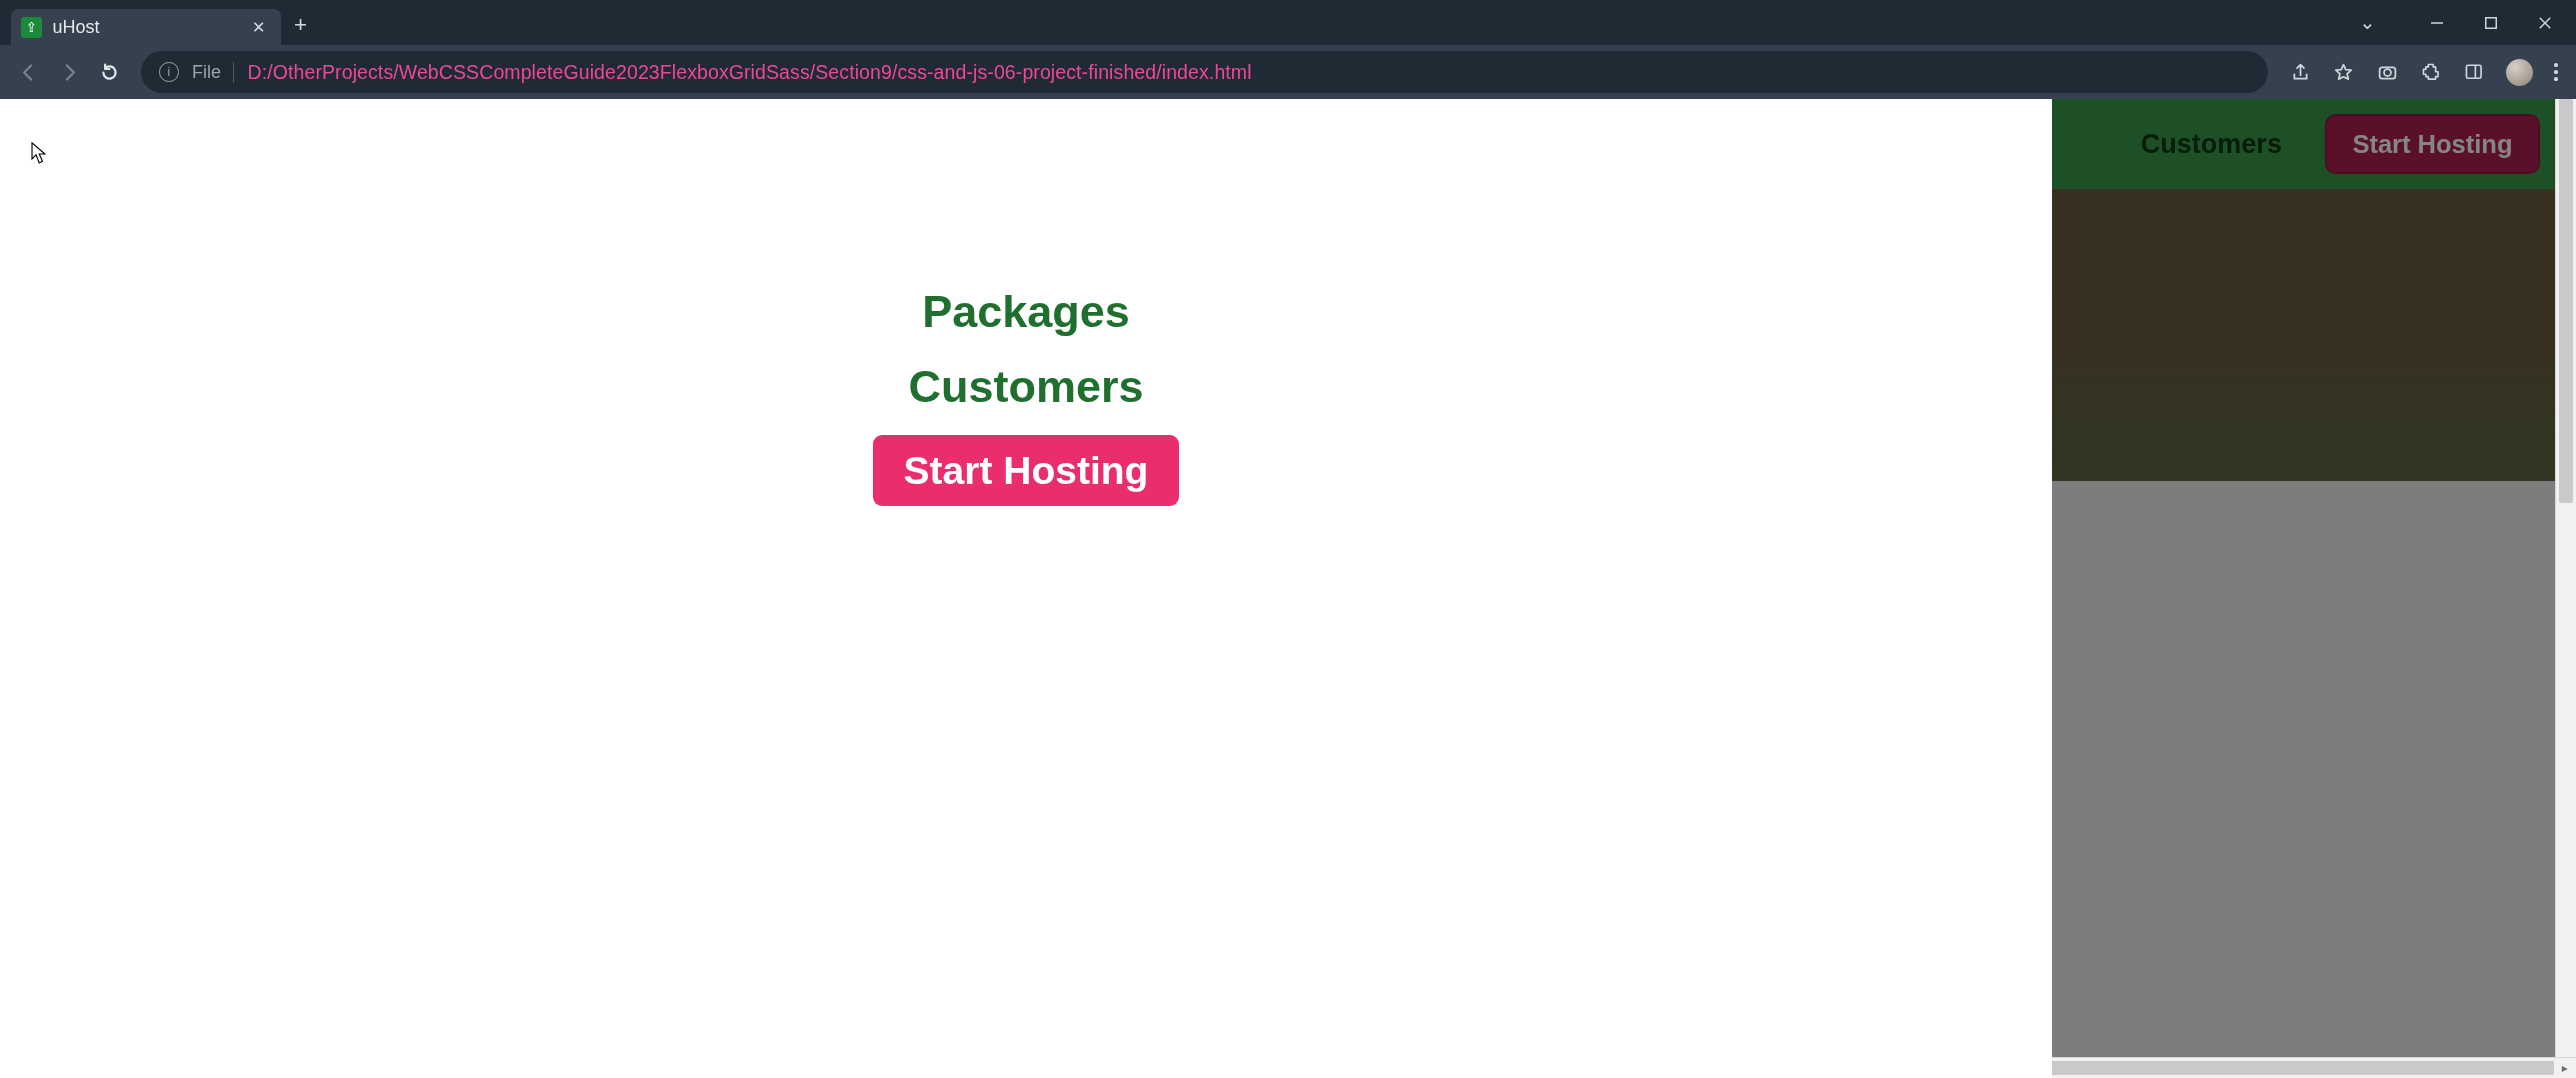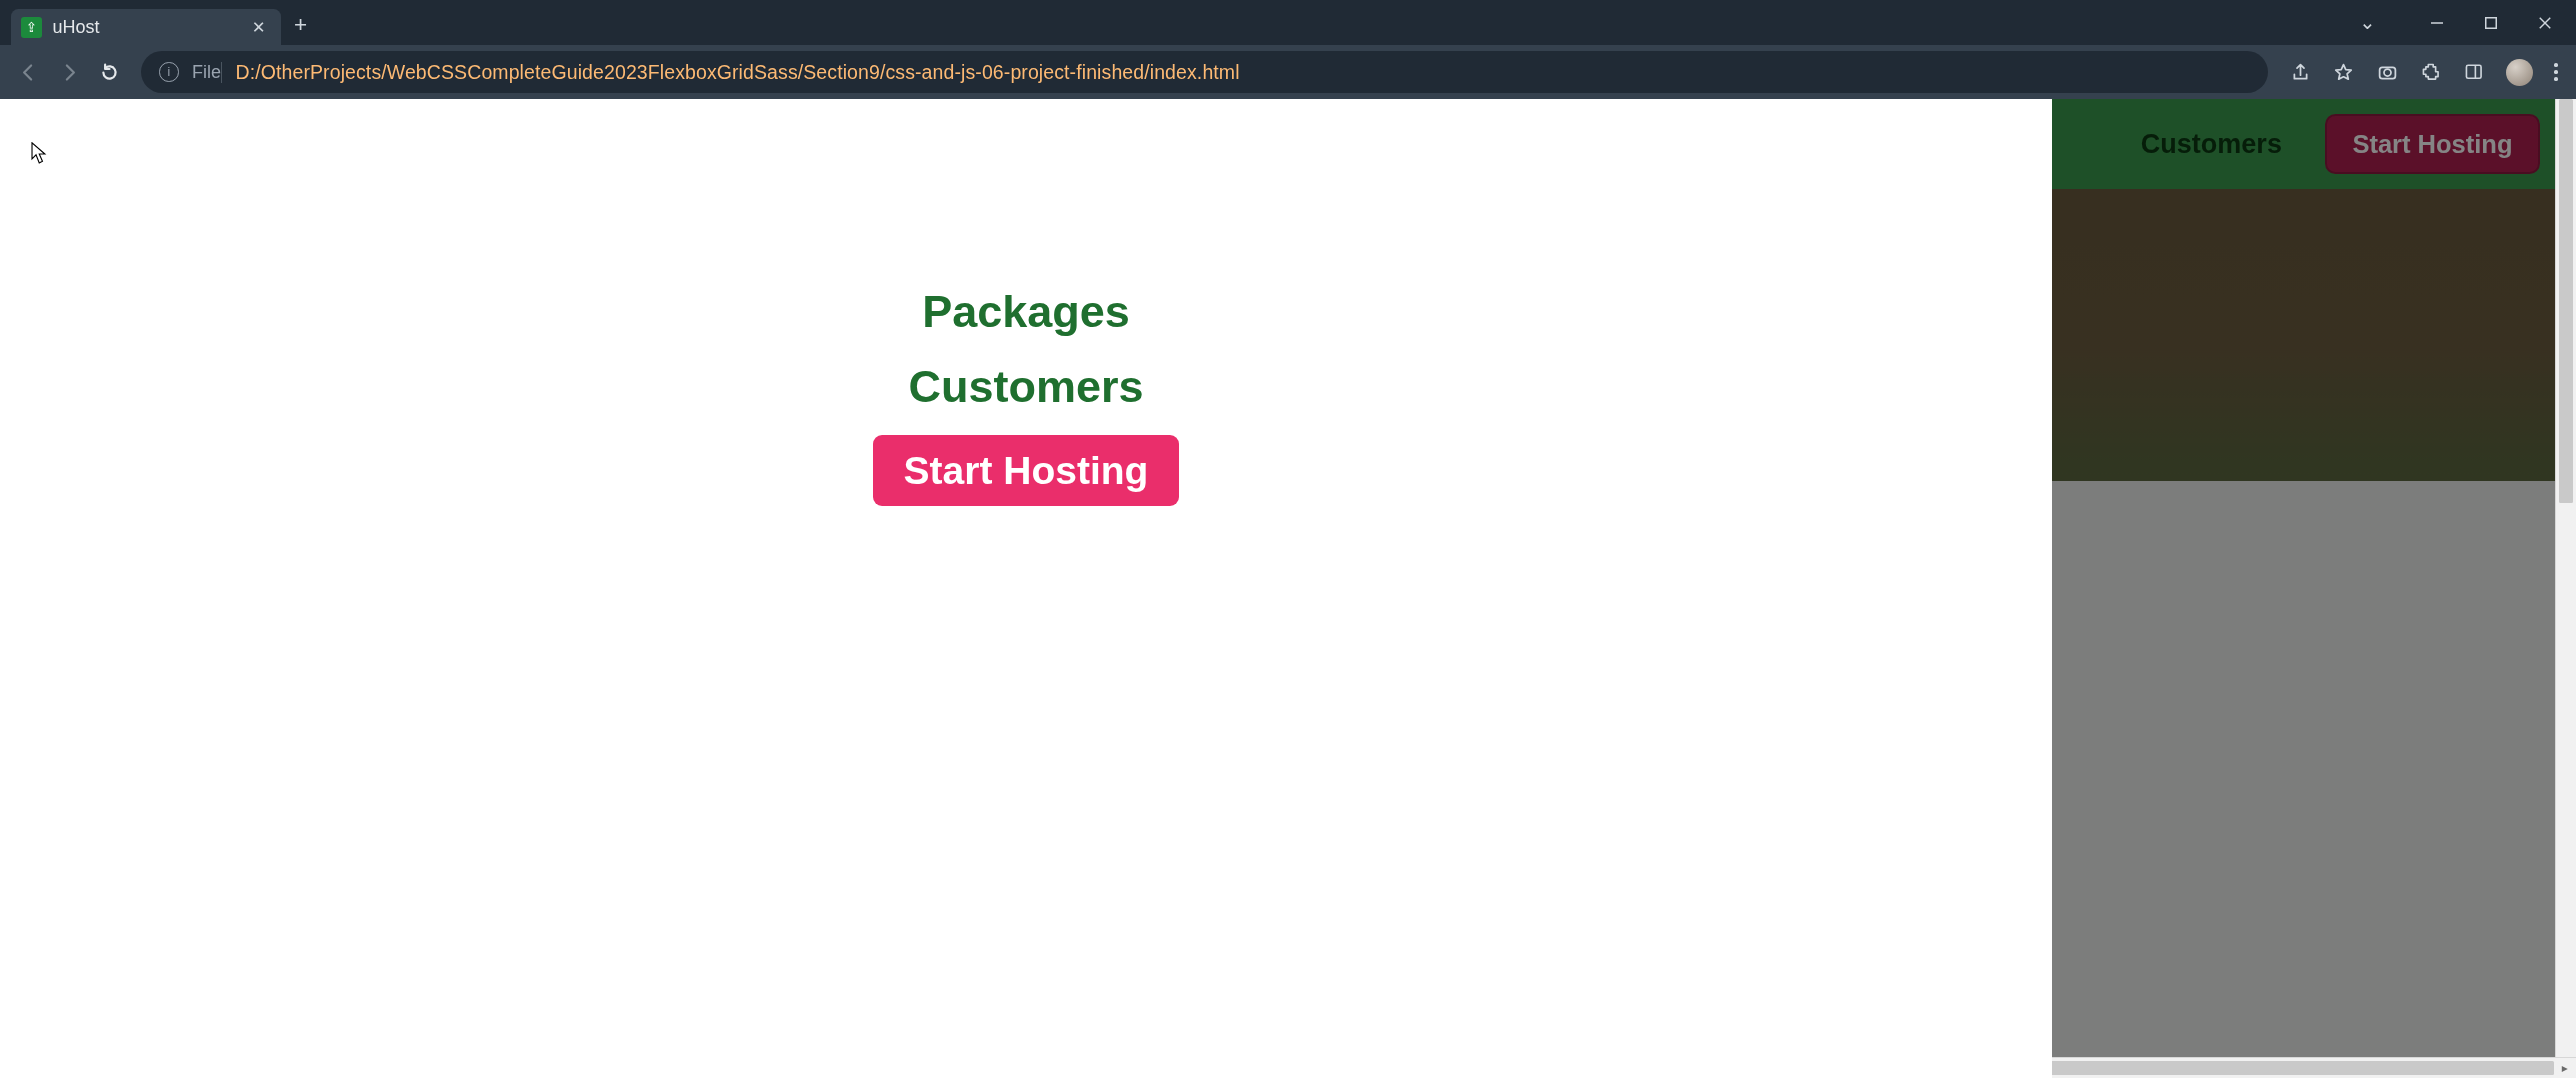--- a/index.html
+++ b/index.html
@@ -13,22 +13,22 @@
     .tab .close { color:#cfd6dd; font-size:16.5px; }
     .newtab { color:#cfd6dd; font-size:22.5px; margin:0 0 7.5px 13.5px; }
     .win-controls { position:absolute; right:0; top:0; height:45px; display:flex; align-items:center; gap:36px; padding-right:22.5px; color:#cfd6dd; }
     .win-controls span, .win-controls svg { width:18px; height:18px; display:inline-flex; align-items:center; justify-content:center; }
     .chevd { font-size:19.5px; margin-right:15px; }
 
     .toolbar { height:54px; background:#35414e; display:flex; align-items:center; padding:0 12px; gap:7.5px; color:#cfd6dd; font-size:18px; }
     .toolbar .nav-btn { width:33px; height:33px; display:flex; align-items:center; justify-content:center; border-radius:50%; }
     .toolbar .nav-btn.disabled { opacity:.45; }
     .addr { flex:1; height:42px; background:#202a35; border-radius:21px; display:flex; align-items:center; padding:0 18px; gap:13.5px; color:#cfd6dd; margin:0 7.5px; }
-    .addr .file-label { color:#9aa4b0; border-right:0.7px solid #4a5560; }
-    .addr .url { color:#fdba74; white-space:nowrap; font-size:19.5px; letter-spacing:0.1px; }
+    .addr .file-label { color:#9aa4b0; padding-right:12px; border-right:0.7px solid #4a5560; }
+    .addr .url { color:#ec4899; white-space:nowrap; font-size:19.5px; letter-spacing:0.1px; }
     .addr .info-icon { width:19.5px;height:19.5px;border:1.5px solid #9aa4b0;border-radius:50%;display:flex;align-items:center;justify-content:center;font-size:12px;color:#9aa4b0; }
     .tb-right { display:flex; align-items:center; gap:21px; padding:0 6px; }
     .tb-right .ico { width:22.5px;height:22.5px;display:flex;align-items:center;justify-content:center; }
     .avatar { width:27px;height:27px;border-radius:50%;background:radial-gradient(circle at 35% 30%, #d7d0c8, #8e8276); }
     .kebab { display:flex; flex-direction:column; gap:3px; }
     .kebab i { width:3.7px;height:3.7px;background:#cfd6dd;border-radius:50%; }
 
     .viewport { position:relative; width:100%; height:calc(100% - 45px - 54px); background:#000000; }
 
     

